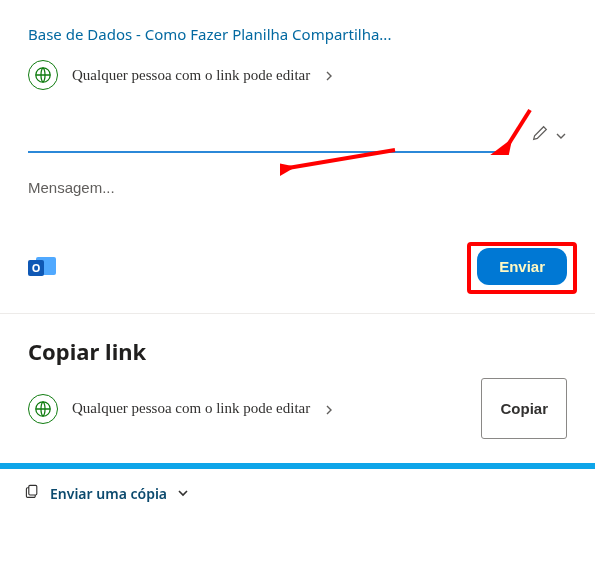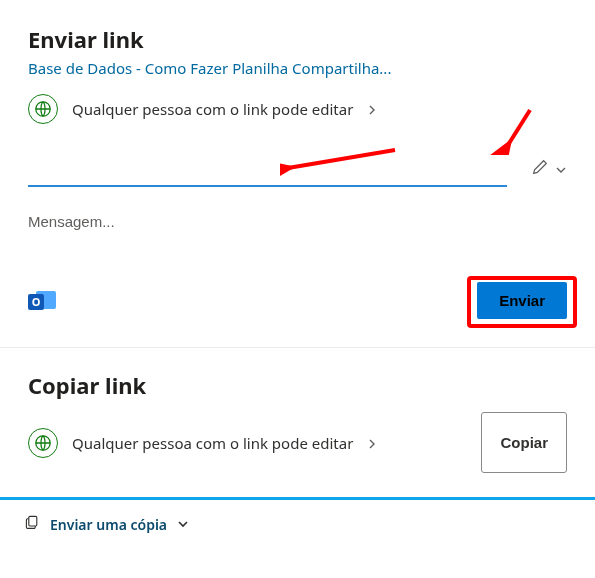--- a/index.html
+++ b/index.html
@@ -41,20 +41,21 @@
     width: 30px; height: 30px;
     border: 1.5px solid #107c10;
     border-radius: 50%;
     display: flex; align-items: center; justify-content: center;
     color: #107c10;
     flex-shrink: 0;
   }
   .perm-text {
     font-size: 15px;
     color: #323130;
+    font-family: Liberation Serif, serif;
   }
   .chev-small {
     color: #605e5c;
   }
   .input-row {
     display: flex;
     align-items: center;
     margin-top: 28px;
   }
   .recipient-input {
@@ -113,45 +114,45 @@
     border-radius: 2px;
     color: #fff;
     display: flex;
     align-items: center;
     justify-content: center;
     font-size: 11px;
     font-weight: 700;
   }
   .send-btn {
     background: var(--accent, #0078d4);
-    color: #000000;
+    color: #fef9c3;
     border: none;
     padding: 10px 22px;
     font-size: 15px;
     font-weight: 600;
-    border-radius: 2px;
+    border-radius: 12px;
     cursor: pointer;
   }
   .send-highlight {
     position: absolute;
     right: 18px;
     top: 44px;
     width: 110px;
     height: 52px;
     border: 4px solid var(--hl, #ff0000);
     border-radius: 4px;
     pointer-events: none;
   }
   .divider {
     border-top: 1px solid #edebe9;
     margin-top: 4px;
   }
   .copy-section {
     padding: 22px 28px 24px 28px;
-    border-bottom: 3px solid #0ea5e9;
+    border-bottom: 6px solid #0ea5e9;
   }
   .copy-row {
     display: flex;
     align-items: center;
     justify-content: space-between;
     gap: 14px;
   }
   .copy-btn {
     background: #fff;
     color: #323130;
@@ -178,21 +179,20 @@
   }
   :root {
     --accent: #0078d4;
     --hl: #ff0000;
   }
 </style>
 </head>
 <body>
 
 <div class="pad">
-  <h1>Enviar link</h1>
   <div class="doc-name">Base de Dados - Como Fazer Planilha Compartilha...</div>
 
   <div class="perm-row">
     <span class="globe">
       <svg width="18" height="18" viewBox="0 0 20 20" fill="none" stroke="#107c10" stroke-width="1.4">
         <circle cx="10" cy="10" r="8"></circle>
         <path d="M2 10h16M10 2c3 3 3 13 0 16M10 2c-3 3-3 13 0 16"></path>
       </svg>
     </span>
     <span class="perm-text">Qualquer pessoa com o link pode editar</span>

